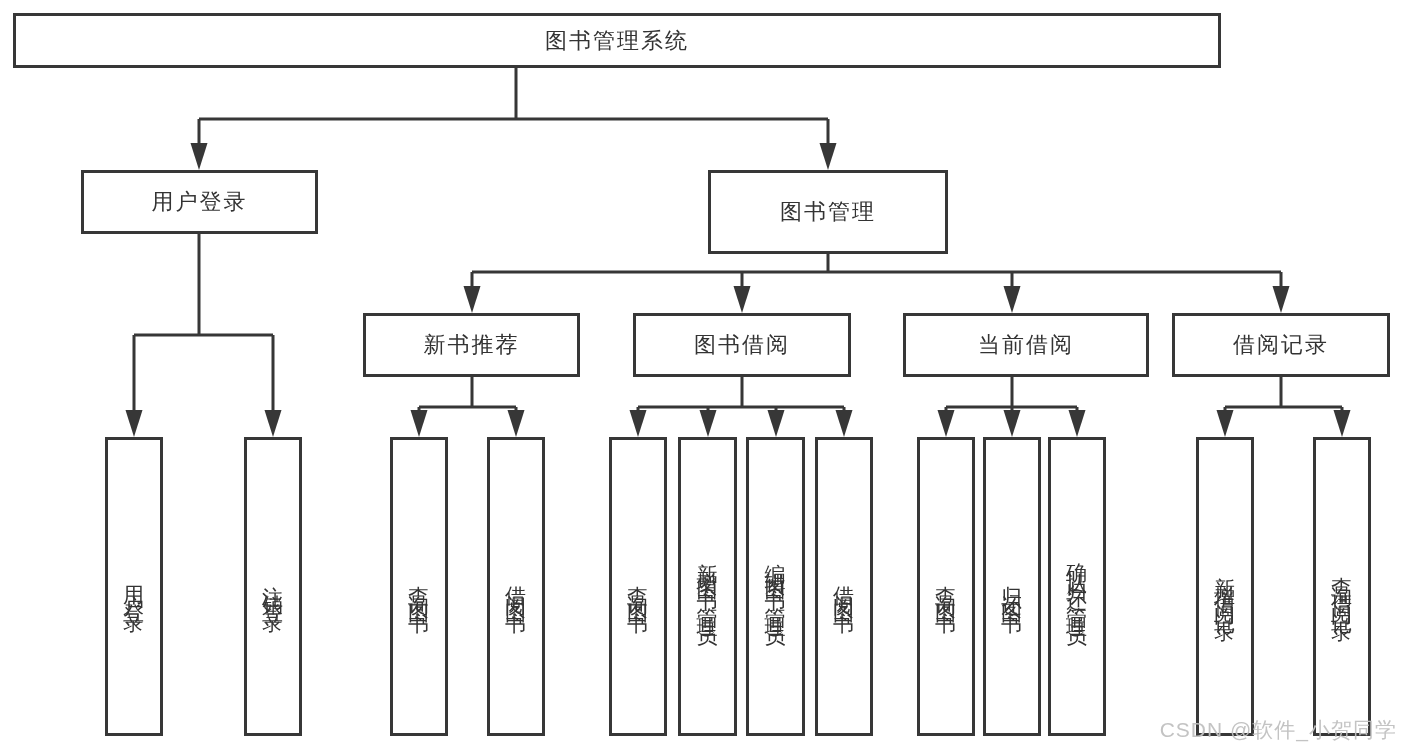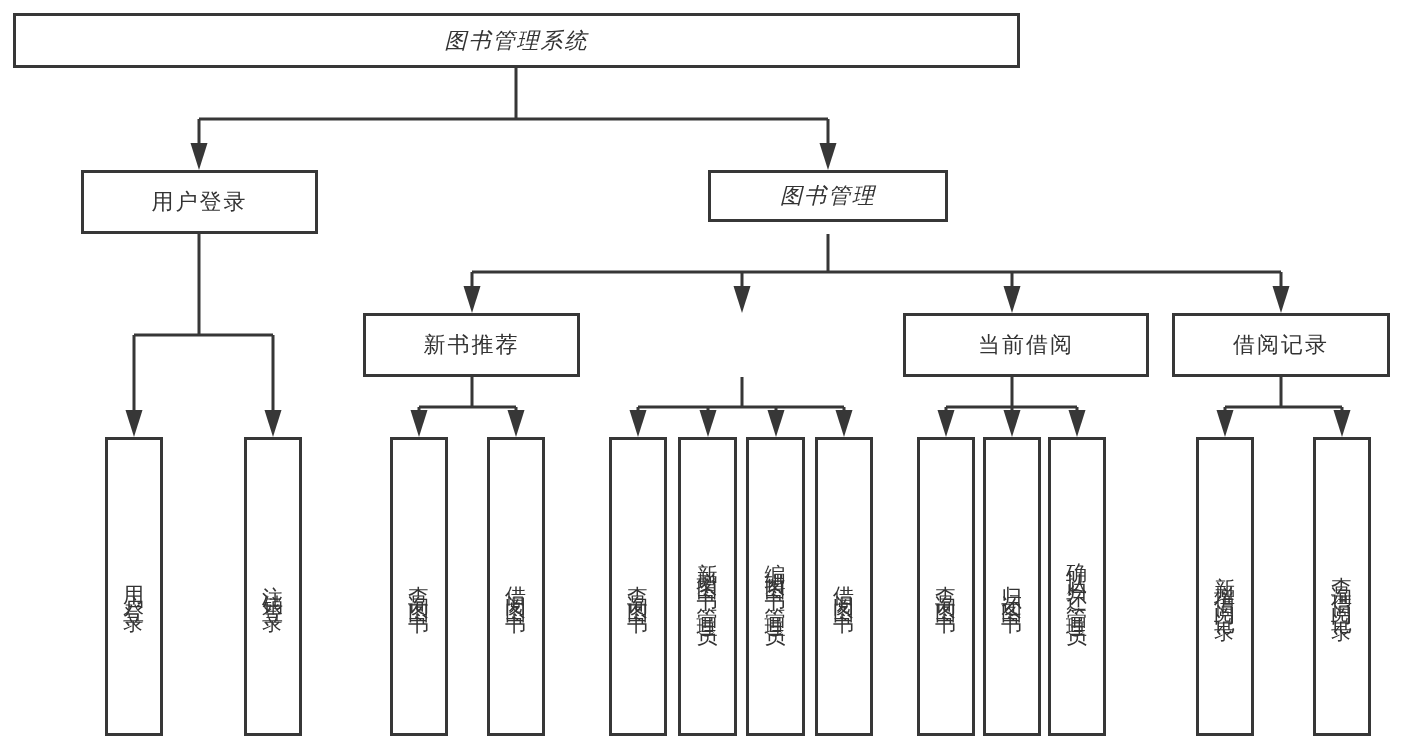--- a/index.html
+++ b/index.html
@@ -93,26 +93,27 @@
       <polygon points="767.5,410 784.5,410 776,437"></polygon>
       <polygon points="835.5,410 852.5,410 844,437"></polygon>
       <polygon points="937.5,410 954.5,410 946,437"></polygon>
       <polygon points="1003.5,410 1020.5,410 1012,437"></polygon>
       <polygon points="1068.5,410 1085.5,410 1077,437"></polygon>
       <polygon points="1216.5,410 1233.5,410 1225,437"></polygon>
       <polygon points="1333.5,410 1350.5,410 1342,437"></polygon>
     </g>
   </svg>
 
-  <div class="node h-node" style="left:13px; top:13px; width:1007px; height:55px;font-style:italic;">图书管理系统</div>
+  <div class="node h-node" style="left:13px; top:13px; width:1208px; height:55px;">图书管理系统</div>
 
   <div class="node h-node" style="left:81px; top:170px; width:237px; height:64px;">用户登录</div>
-  <div class="node h-node" style="left:708px; top:170px; width:240px; height:52px;font-style:italic;">图书管理</div>
+  <div class="node h-node" style="left:708px; top:170px; width:240px; height:84px;">图书管理</div>
 
   <div class="node h-node" style="left:363px; top:313px; width:217px; height:64px;text-align:center;">新书推荐</div>
+  <div class="node h-node" style="left:633px; top:313px; width:218px; height:64px;">图书借阅</div>
   <div class="node h-node" style="left:903px; top:313px; width:246px; height:64px;">当前借阅</div>
   <div class="node h-node" style="left:1172px; top:313px; width:218px; height:64px;">借阅记录</div>
 
   <div class="node leaf" style="left:105px; top:437px; width:58px; height:299px;">用户登录</div>
   <div class="node leaf" style="left:244px; top:437px; width:58px; height:299px;">注销登录</div>
 
   <div class="node leaf" style="left:390px; top:437px; width:58px; height:299px;">查询图书</div>
   <div class="node leaf" style="left:487px; top:437px; width:58px; height:299px;">借阅图书</div>
 
   <div class="node leaf" style="left:609px; top:437px; width:58px; height:299px;">查询图书</div>
@@ -120,13 +121,14 @@
   <div class="node leaf" style="left:746px; top:437px; width:59px; height:299px;">编辑图书（管理员）</div>
   <div class="node leaf" style="left:815px; top:437px; width:58px; height:299px;">借阅图书</div>
 
   <div class="node leaf" style="left:917px; top:437px; width:58px; height:299px;">查询图书</div>
   <div class="node leaf" style="left:983px; top:437px; width:58px; height:299px;">归还图书</div>
   <div class="node leaf" style="left:1048px; top:437px; width:58px; height:299px;">确认归还（管理员）</div>
 
   <div class="node leaf" style="left:1196px; top:437px; width:58px; height:299px;">新增借阅记录</div>
   <div class="node leaf" style="left:1313px; top:437px; width:58px; height:299px;">查询借阅记录</div>
 
+  <div id="watermark">CSDN @软件_小贺同学</div>
 </div>
 
 </body></html>

